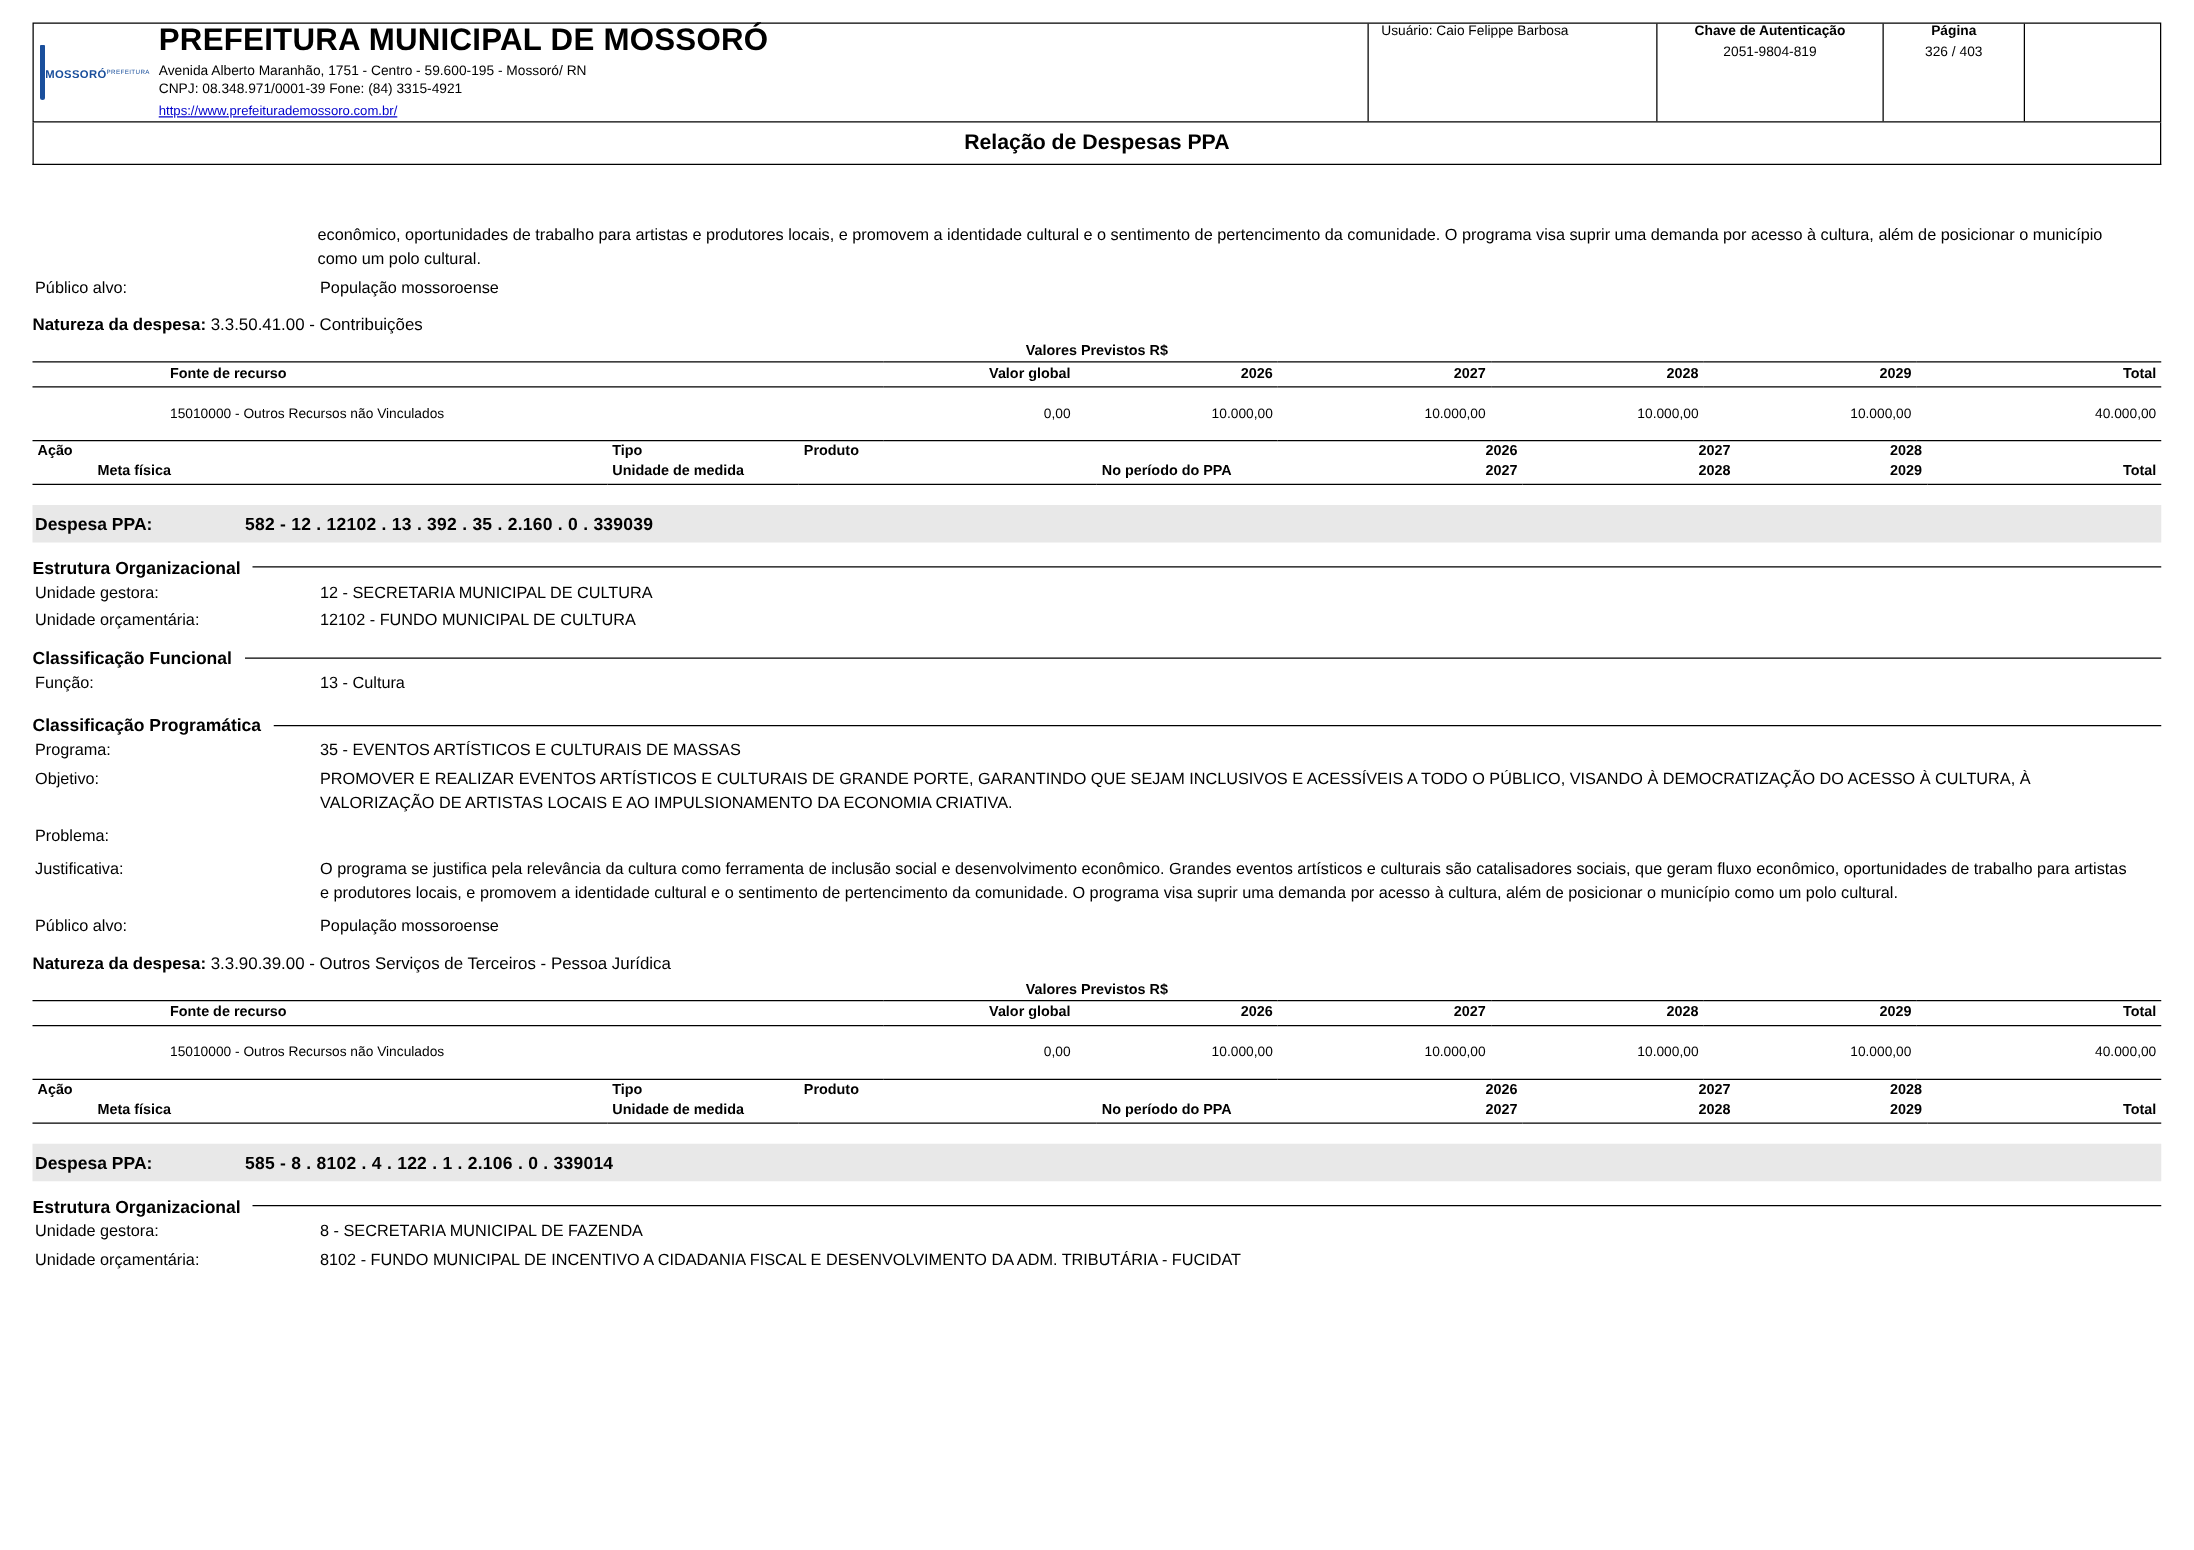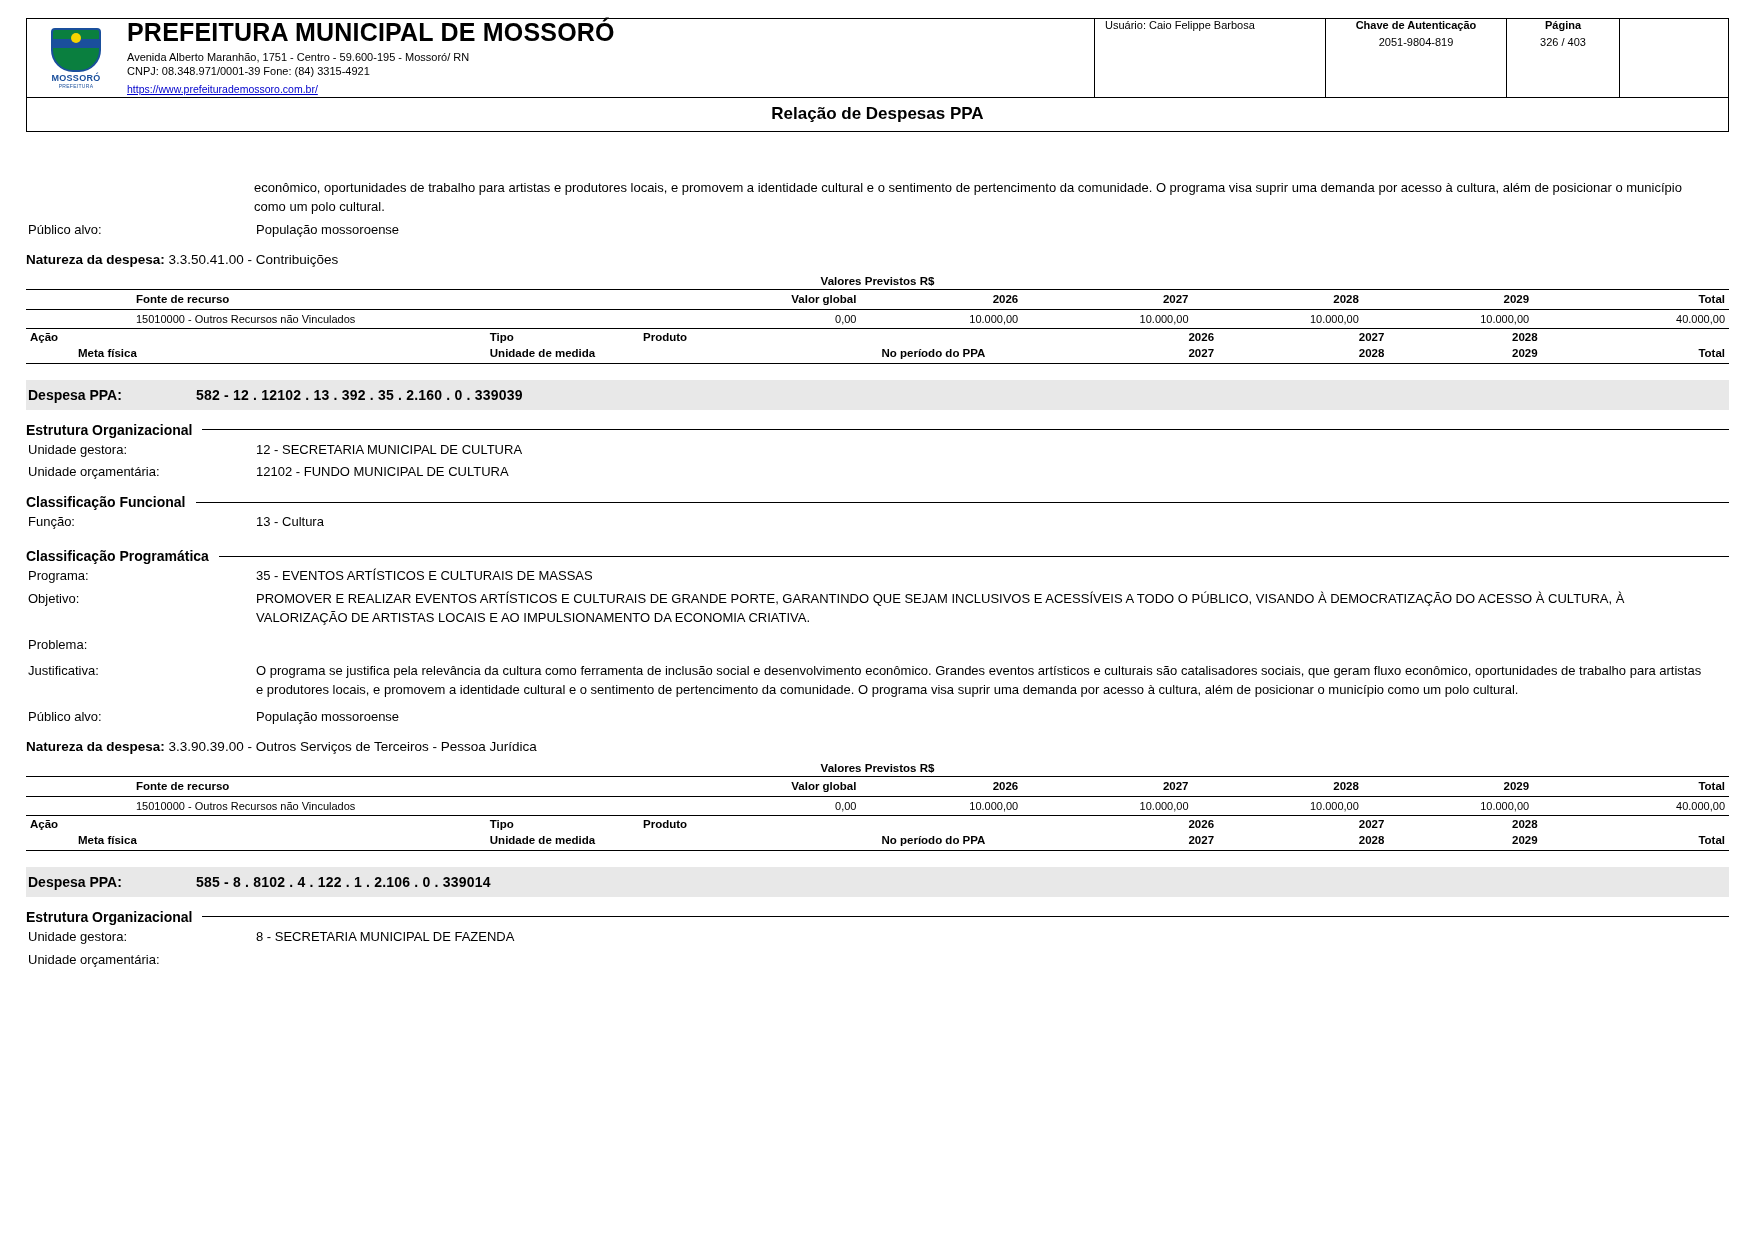--- a/index.html
+++ b/index.html
@@ -34,21 +34,21 @@
     align-items: center;
     flex: 1 1 auto;
     padding-left: 10px;
   }
   .logo {
     width: 78px;
     height: 62px;
     position: relative;
     flex: 0 0 auto;
     display: flex;
-    flex-direction: column;
+    flex-direction: row;
     align-items: center;
     justify-content: center;
   }
   .logo .shield {
     width: 46px;
     height: 40px;
     background: #0a7f3f;
     border: 2px solid #1a4f9c;
     border-radius: 4px 4px 22px 22px;
     position: relative;
@@ -192,21 +192,21 @@
     table-layout: fixed;
   }
   table.fonte th {
     font-weight: bold;
     border-top: 1px solid #000;
     border-bottom: 1px solid #000;
     padding: 3px 4px 4px 4px;
     vertical-align: bottom;
   }
   table.fonte td {
-    padding: 3px 4px;
+    padding: 15px 4px;
     font-size: 11px;
     border-bottom: 1px solid #000;
   }
   .c-left { text-align: left; }
   .c-right { text-align: right; }
   .indent-l { padding-left: 110px !important; }
 
   table.acao {
     width: 100%;
     border-collapse: collapse;
@@ -519,16 +519,17 @@
       <div class="sec-title">Estrutura Organizacional</div>
       <div class="sec-rule"></div>
     </div>
     <div class="row">
       <div class="lbl">Unidade gestora:</div>
       <div class="val">8 - SECRETARIA MUNICIPAL DE FAZENDA</div>
     </div>
     <div class="sp4"></div>
     <div class="row">
       <div class="lbl">Unidade orçamentária:</div>
+      <div class="val">8102 - FUNDO MUNICIPAL DE INCENTIVO A CIDADANIA FISCAL E DESENVOLVIMENTO DA ADM. TRIBUTÁRIA -  FUCIDAT</div>
     </div>
 
   </div>
 </div>
 
 </body></html>

